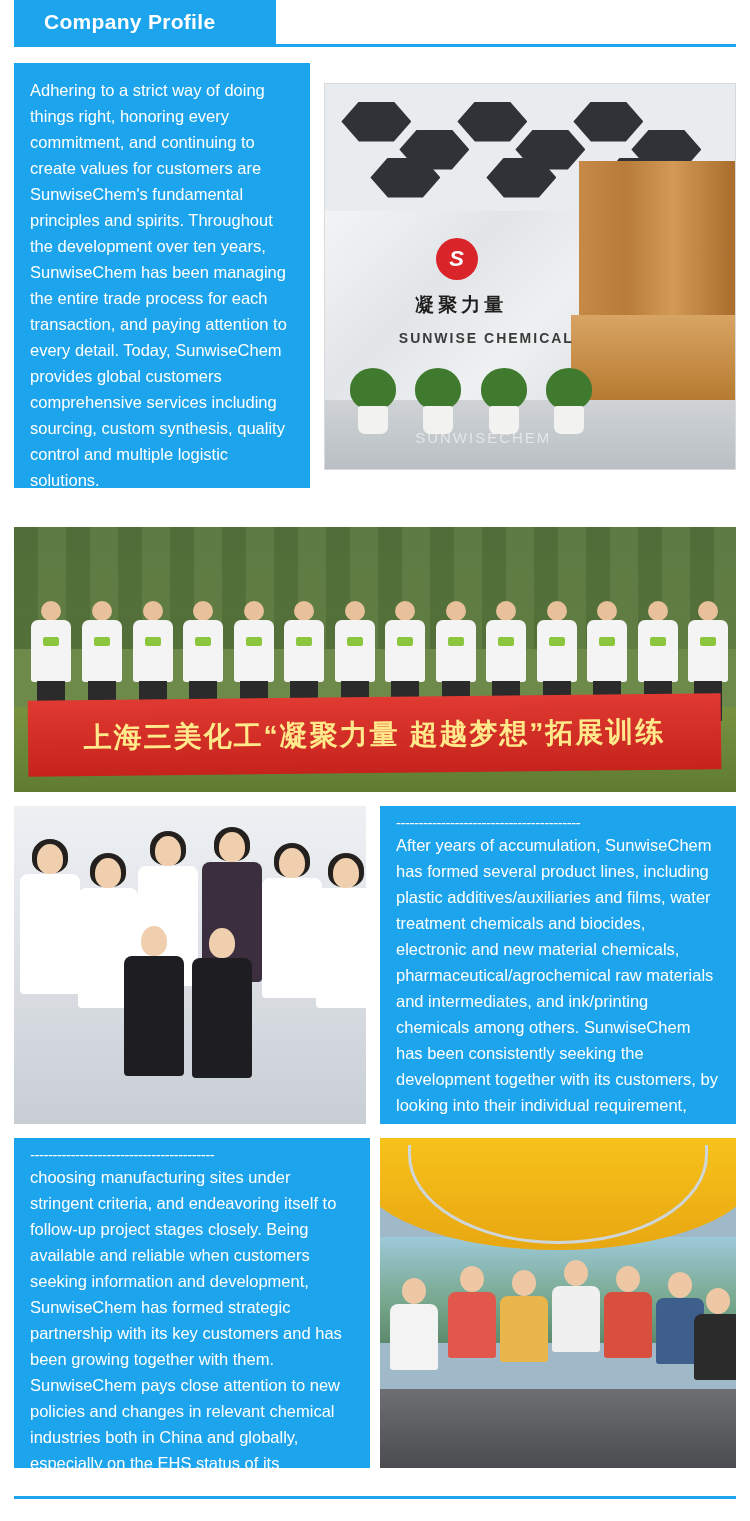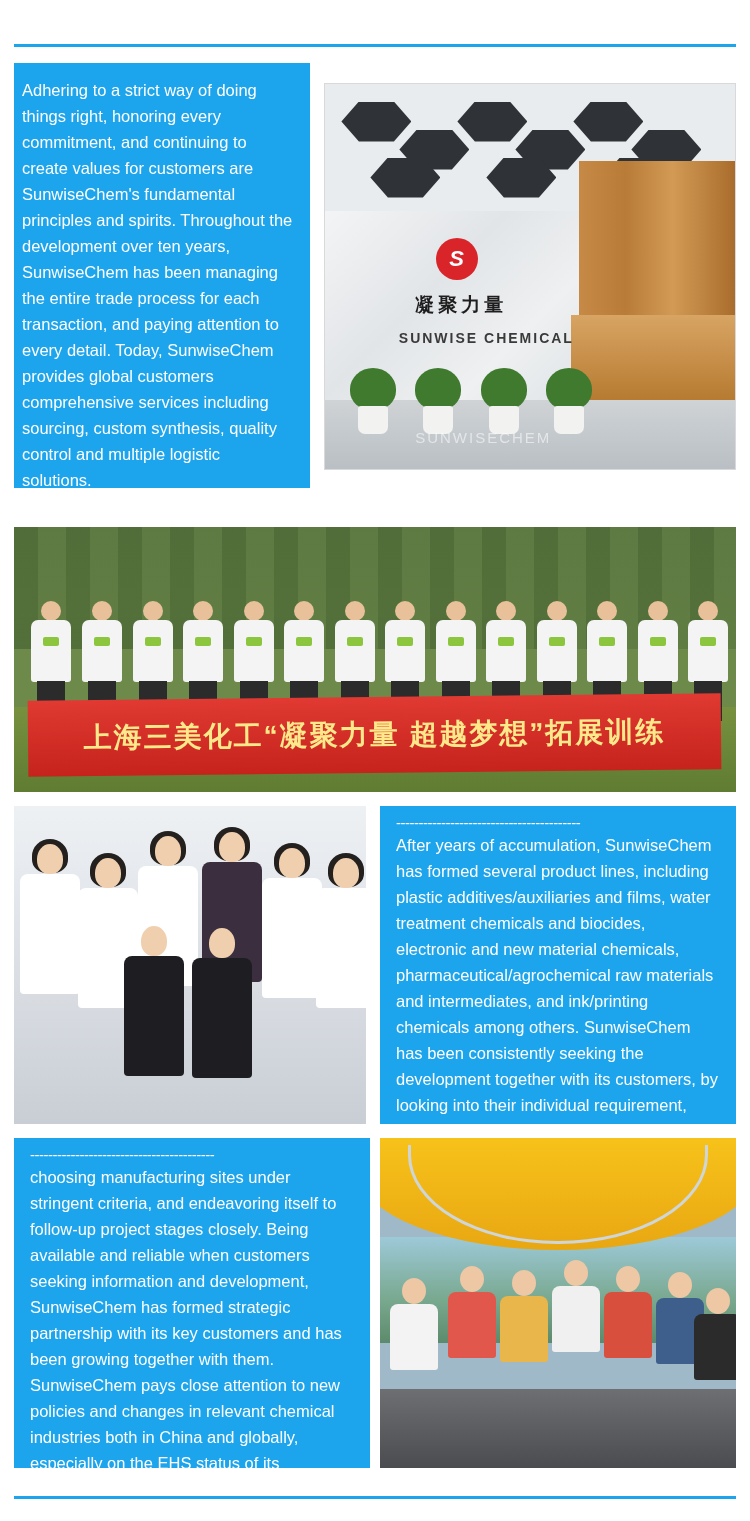--- a/index.html
+++ b/index.html
@@ -74,21 +74,20 @@
     top: 63px;
     width: 722px;
     height: 450px;
   }
   .row1 .text-panel {
     position: absolute;
     left: 0;
     top: 0;
     width: 296px;
     height: 425px;
-    padding-left: 8px;
   }
   .photo-lobby {
     position: absolute;
     left: 310px;
     top: 20px;
     width: 412px;
     height: 387px;
     border: 1px solid #d9d9d9;
     overflow: hidden;
     background: #cfd6da;
@@ -253,20 +252,23 @@
   
   .footer-rule {
     position:absolute; left:14px; top:1496px; width:722px; height:3px;
     background:#1ca4ec;
   }
 </style>
 </head>
 <body>
 
 <div class="header">
+  <div class="header-tab">
+    <span>Company Profile</span>
+  </div>
   <div class="header-rule"></div>
 </div>
 
 <div class="row1">
 
   <div class="text-panel">
     <span>Adhering to a strict way of doing things right, honoring every commitment, and continuing to create values for customers are SunwiseChem's fundamental principles and spirits. Throughout the development over ten years, SunwiseChem has been managing the entire trade process for each transaction, and paying attention to every detail. Today, SunwiseChem provides global customers comprehensive services including sourcing, custom synthesis, quality control and multiple logistic solutions.</span>
   </div>
 
   <div class="photo-lobby">

